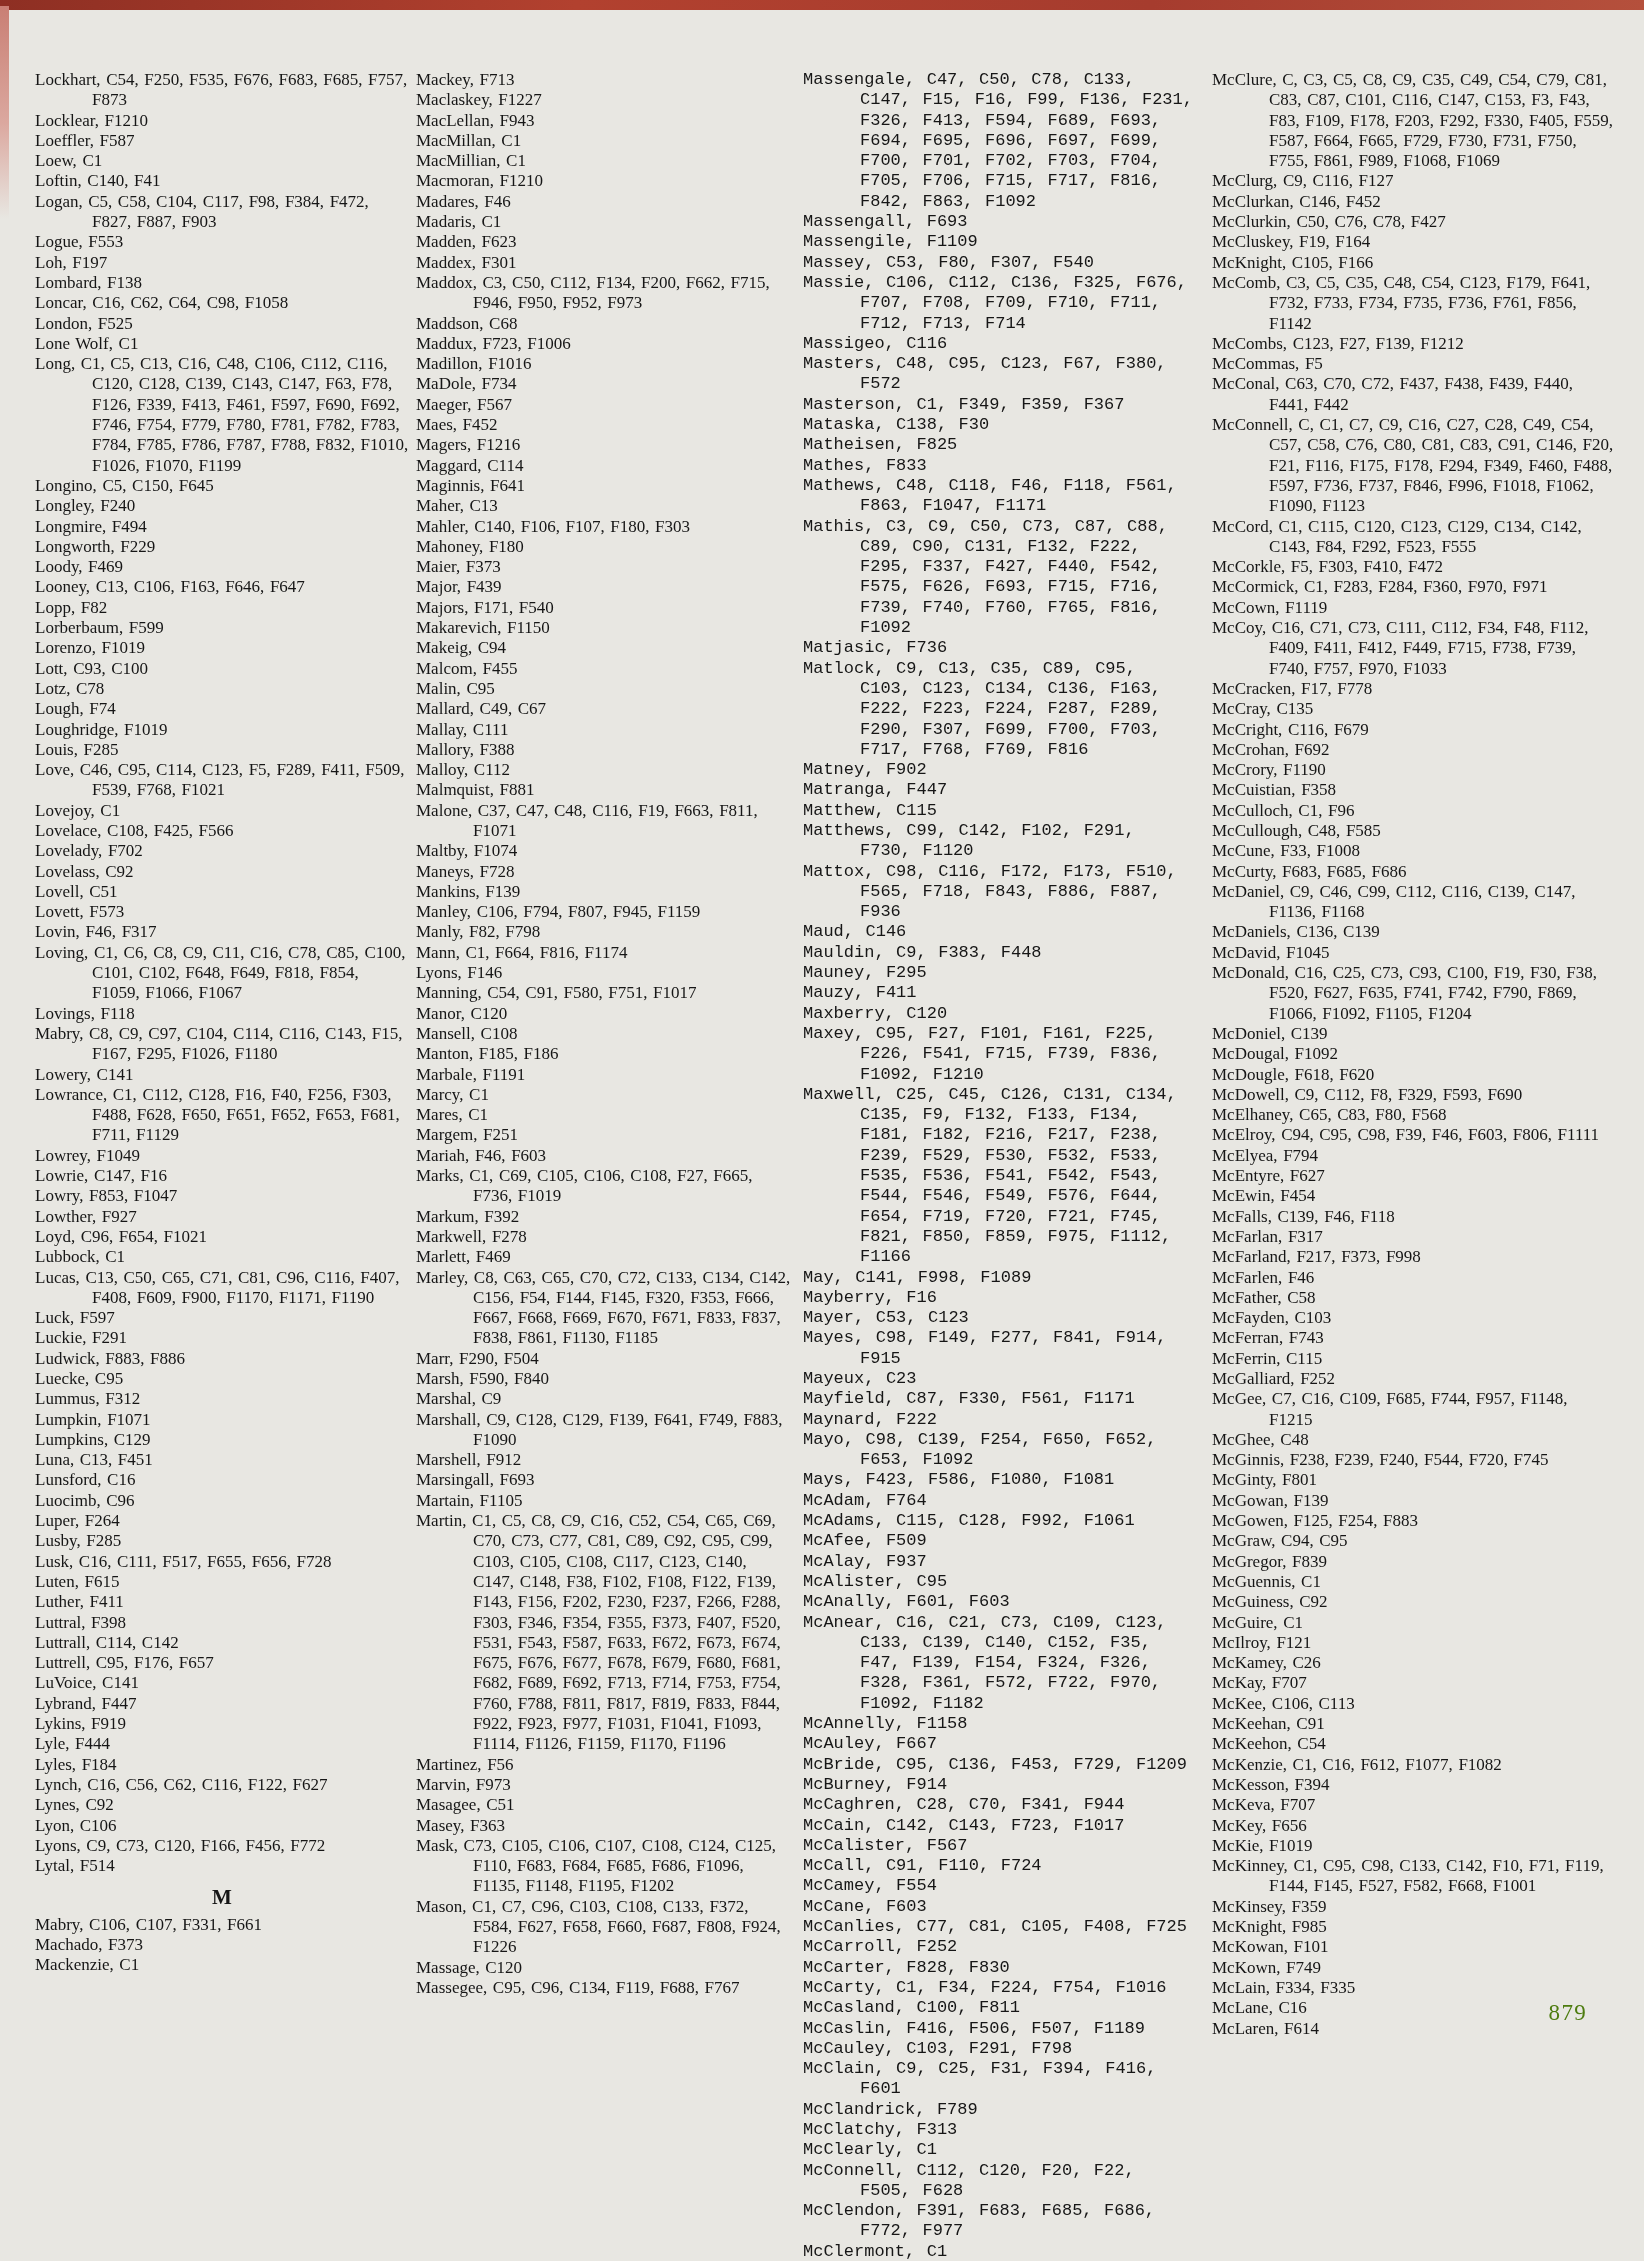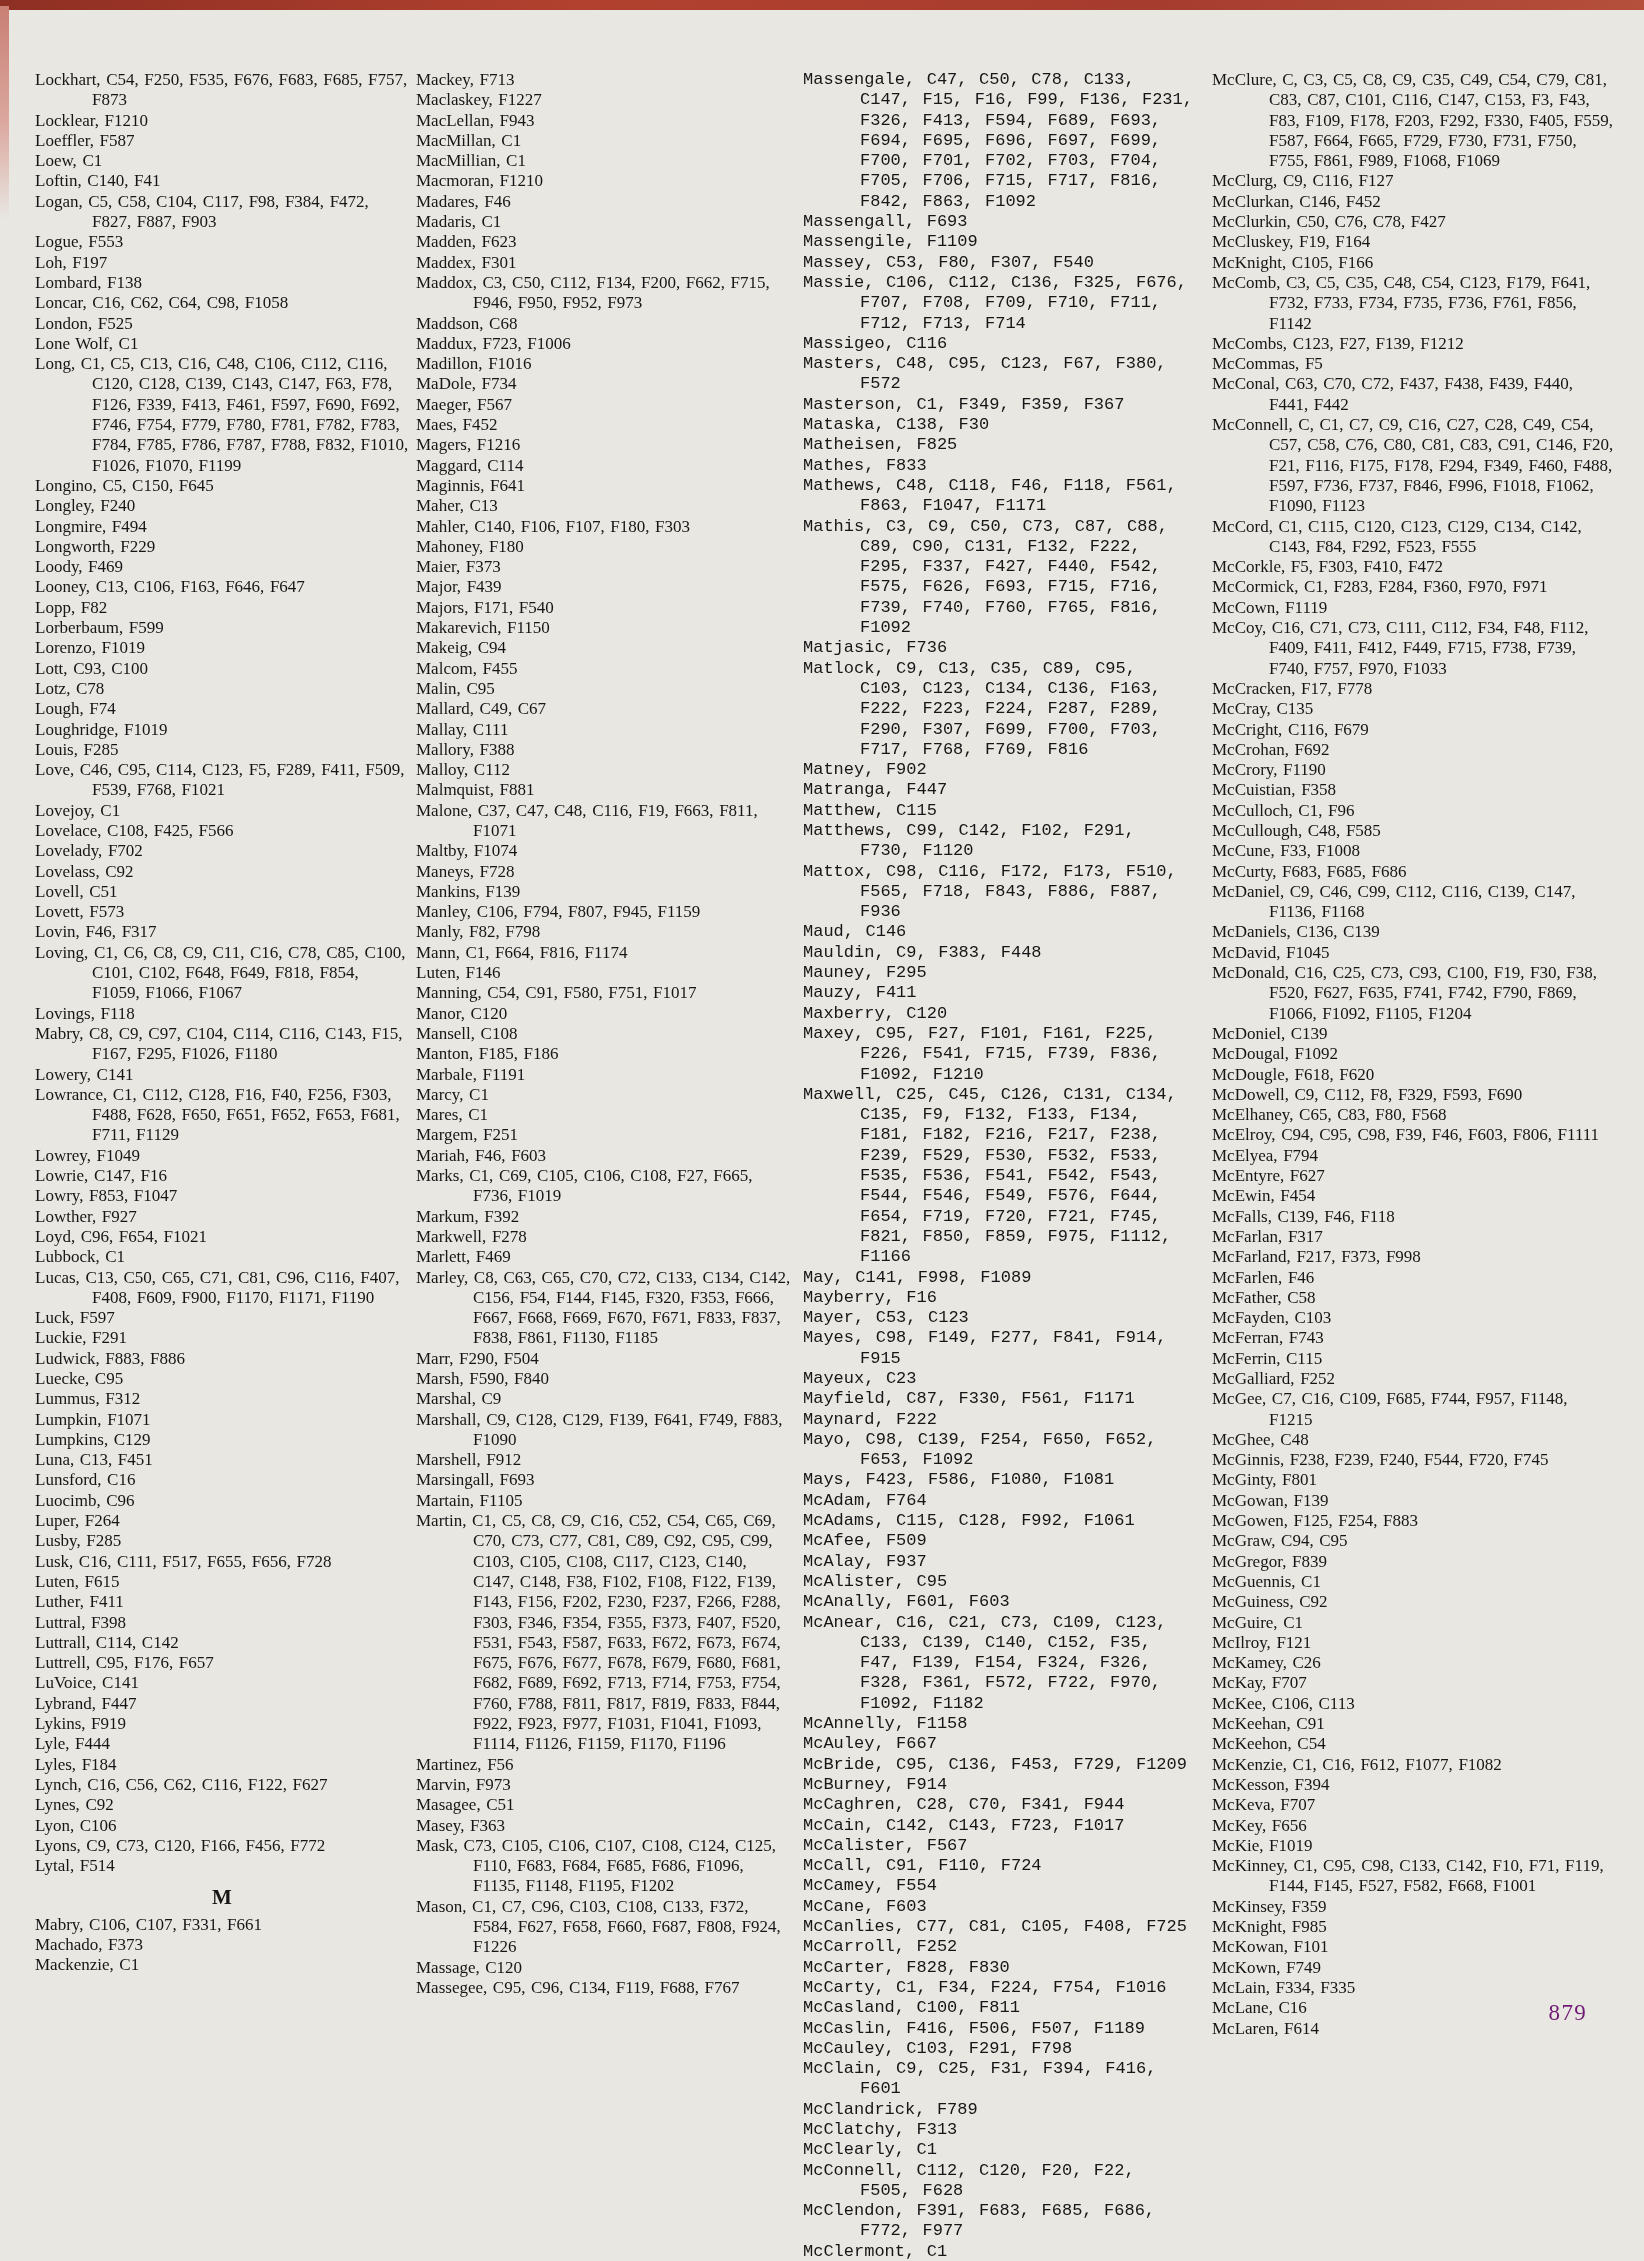--- a/index.html
+++ b/index.html
@@ -47,21 +47,21 @@
     font-weight: bold;
     font-size: 21px;
     padding: 10.3px 0 7.7px 0;
   }
   .page-number {
     position: absolute;
     top: 2000px;
     right: 58px;
     font-size: 23px;
     letter-spacing: 1.3px;
-    color: #701a75;
+    color: #4d7c0f;
   }
 </style>
 </head>
 <body>
 
 <div class="scan-edge-top"></div>
 <div class="scan-edge-left"></div>
 
 <div id="col-0" class="column">
     <div class="entry">Lockhart, C54, F250, F535, F676, F683, F685, F757, F873</div>
@@ -180,21 +180,21 @@
     <div class="entry">Mallory, F388</div>
     <div class="entry">Malloy, C112</div>
     <div class="entry">Malmquist, F881</div>
     <div class="entry">Malone, C37, C47, C48, C116, F19, F663, F811, F1071</div>
     <div class="entry">Maltby, F1074</div>
     <div class="entry">Maneys, F728</div>
     <div class="entry">Mankins, F139</div>
     <div class="entry">Manley, C106, F794, F807, F945, F1159</div>
     <div class="entry">Manly, F82, F798</div>
     <div class="entry">Mann, C1, F664, F816, F1174</div>
-    <div class="entry">Luten, F146</div>
+    <div class="entry">Lyons, F146</div>
     <div class="entry">Manning, C54, C91, F580, F751, F1017</div>
     <div class="entry">Manor, C120</div>
     <div class="entry">Mansell, C108</div>
     <div class="entry">Manton, F185, F186</div>
     <div class="entry">Marbale, F1191</div>
     <div class="entry">Marcy, C1</div>
     <div class="entry">Mares, C1</div>
     <div class="entry">Margem, F251</div>
     <div class="entry">Mariah, F46, F603</div>
     <div class="entry">Marks, C1, C69, C105, C106, C108, F27, F665, F736, F1019</div>

